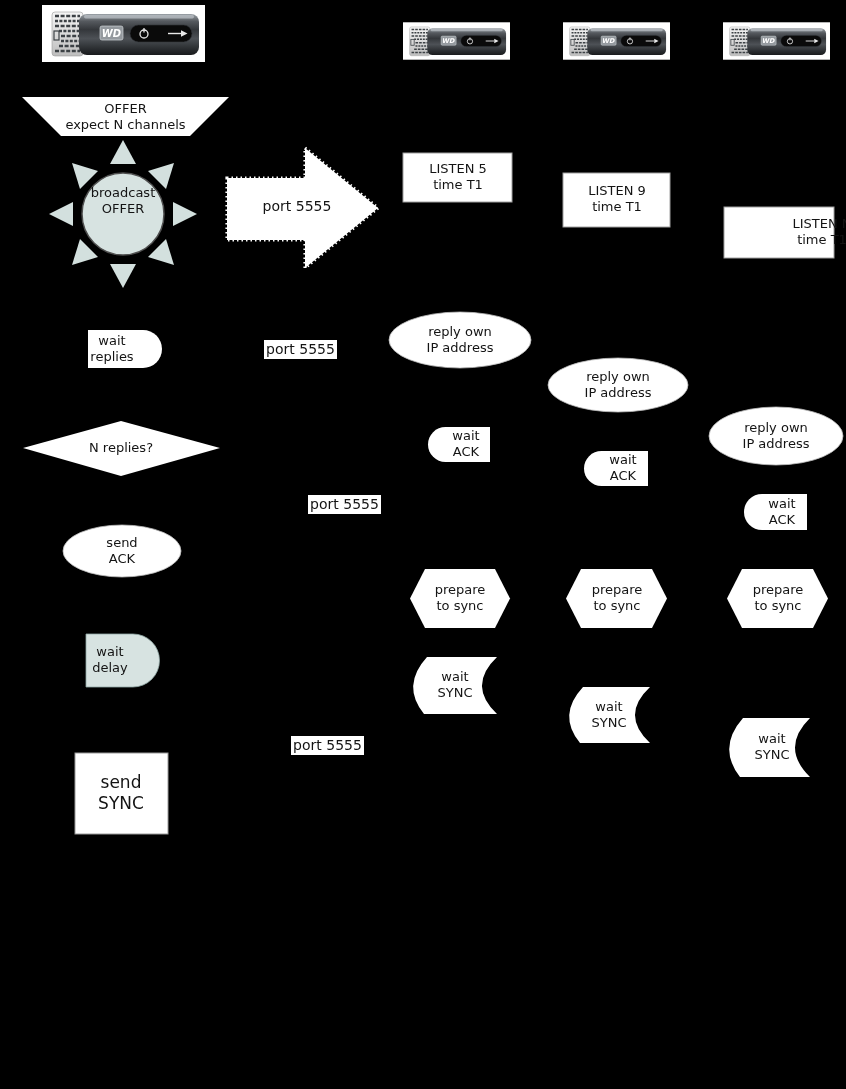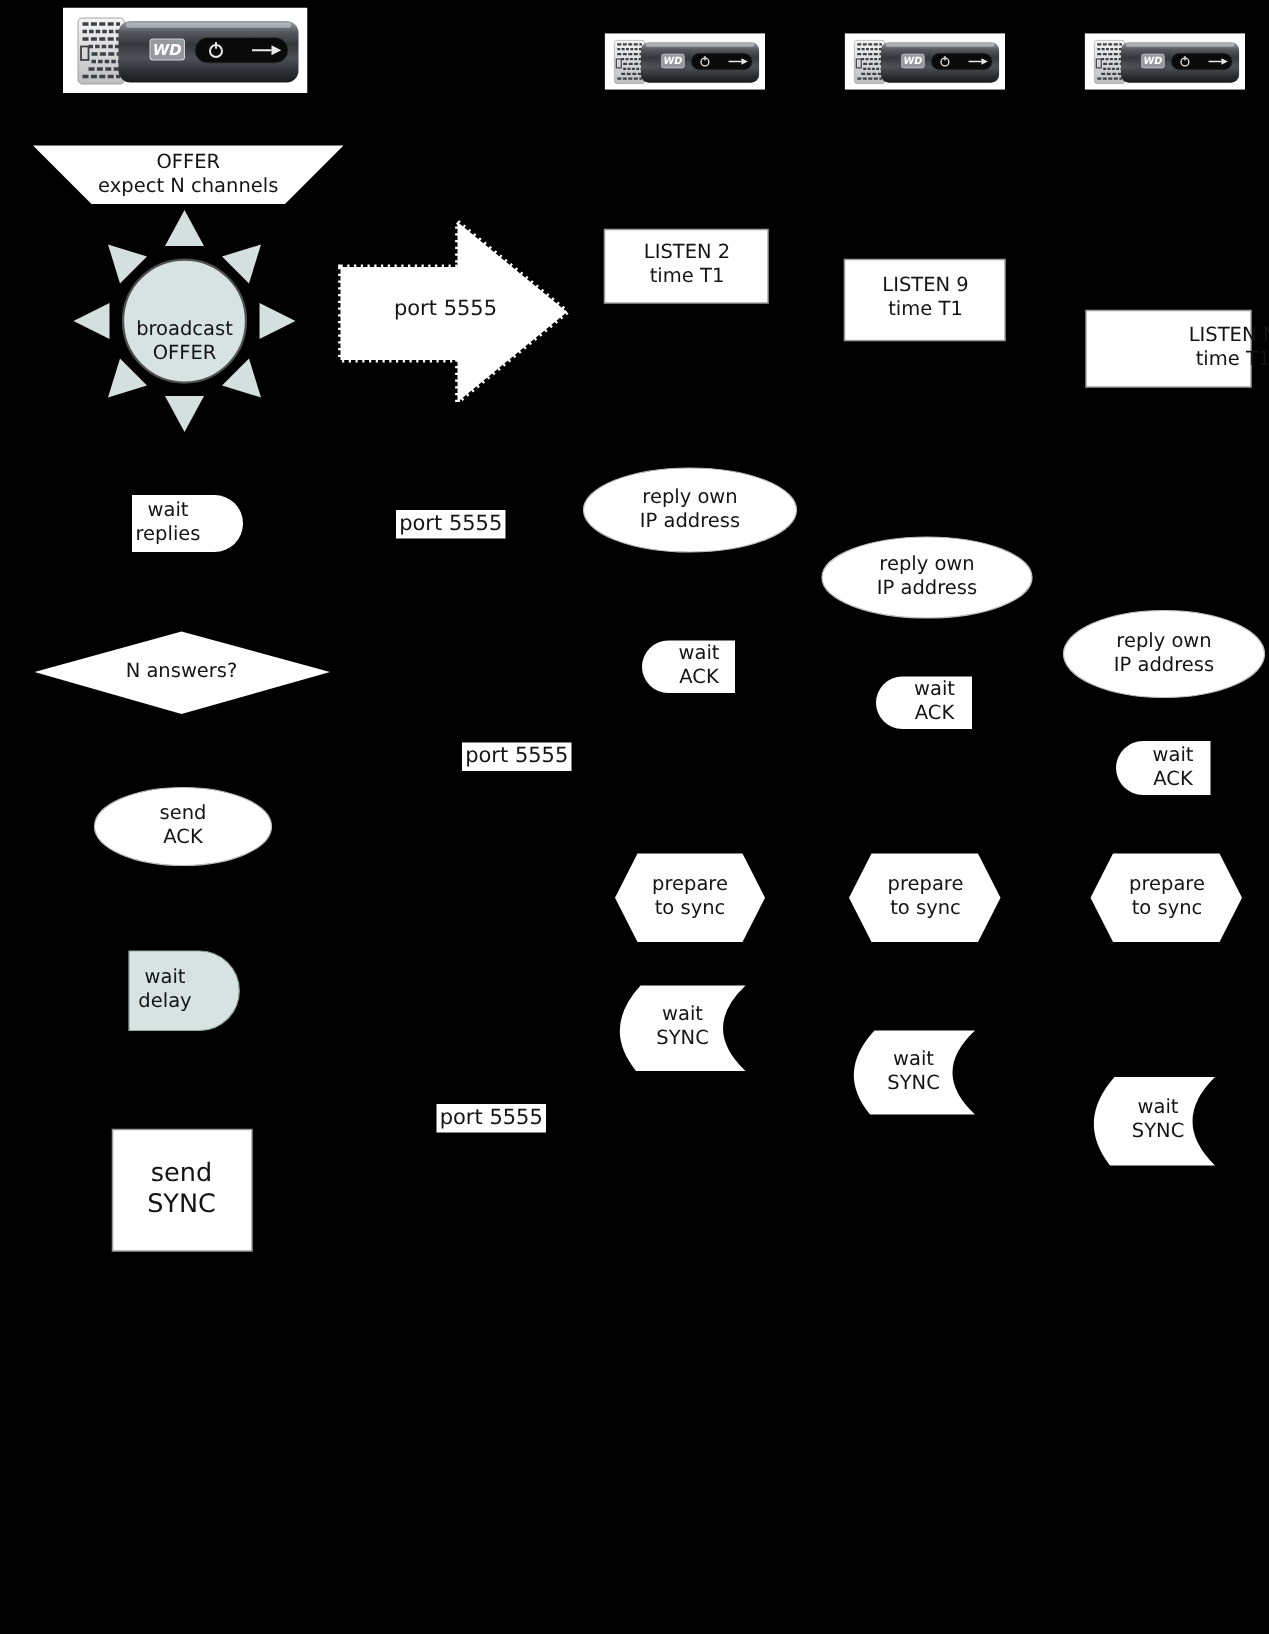--- a/index.html
+++ b/index.html
@@ -140,38 +140,38 @@
 
     <g>
       <rect x="50" y="917" width="788" height="170" fill="#d7e3e1" stroke="#242424" stroke-width="2"></rect>
       <line x1="128" y1="917" x2="128" y2="1087" stroke="#242424" stroke-width="2.5"></line>
       <line x1="758" y1="917" x2="758" y2="1087" stroke="#242424" stroke-width="2.5"></line>
     </g>
   </svg>
 
   <div class="lbl" style="left:30px;top:101px;width:191px">OFFER
 expect N channels</div>
-  <div class="lbl" style="left:63px;top:212px;width:120px">broadcast
+  <div class="lbl" style="left:63px;top:185px;width:120px">broadcast
 OFFER</div>
   <div class="lbl arrowlab" style="left:237px;top:197px;width:120px">port 5555</div>
   <div class="lbl" style="left:52px;top:333px;width:120px">wait
 replies</div>
-  <div class="lbl" style="left:61px;top:440px;width:120px">N answers?</div>
+  <div class="lbl" style="left:61px;top:440px;width:120px">N replies?</div>
   <div class="lbl" style="left:62px;top:535px;width:120px">send
 ACK</div>
   <div class="lbl" style="left:50px;top:644px;width:120px">wait
 delay</div>
   <div class="lbl big" style="left:61px;top:772px;width:120px">send
 SYNC</div>
 
   <div class="portlab" style="left:264px;top:340px">port 5555</div>
   <div class="portlab" style="left:308px;top:495px">port 5555</div>
   <div class="portlab" style="left:291px;top:736px">port 5555</div>
 
-  <div class="lbl" style="left:398px;top:161px;width:120px">LISTEN 2
+  <div class="lbl" style="left:398px;top:161px;width:120px">LISTEN 5
 time T1</div>
   <div class="lbl" style="left:400px;top:324px;width:120px">reply own
 IP address</div>
   <div class="lbl" style="left:406px;top:428px;width:120px">wait
 ACK</div>
   <div class="lbl" style="left:400px;top:582px;width:120px">prepare
 to sync</div>
   <div class="lbl" style="left:395px;top:669px;width:120px">wait
 SYNC</div>
 

